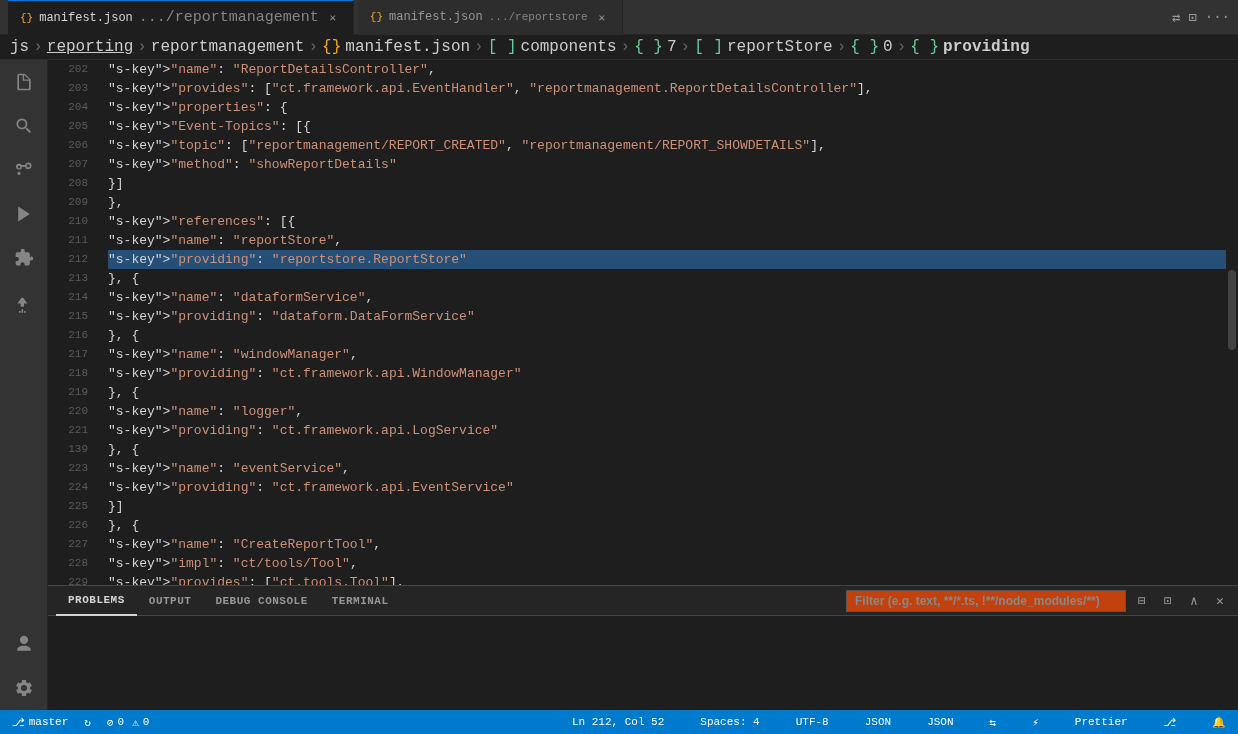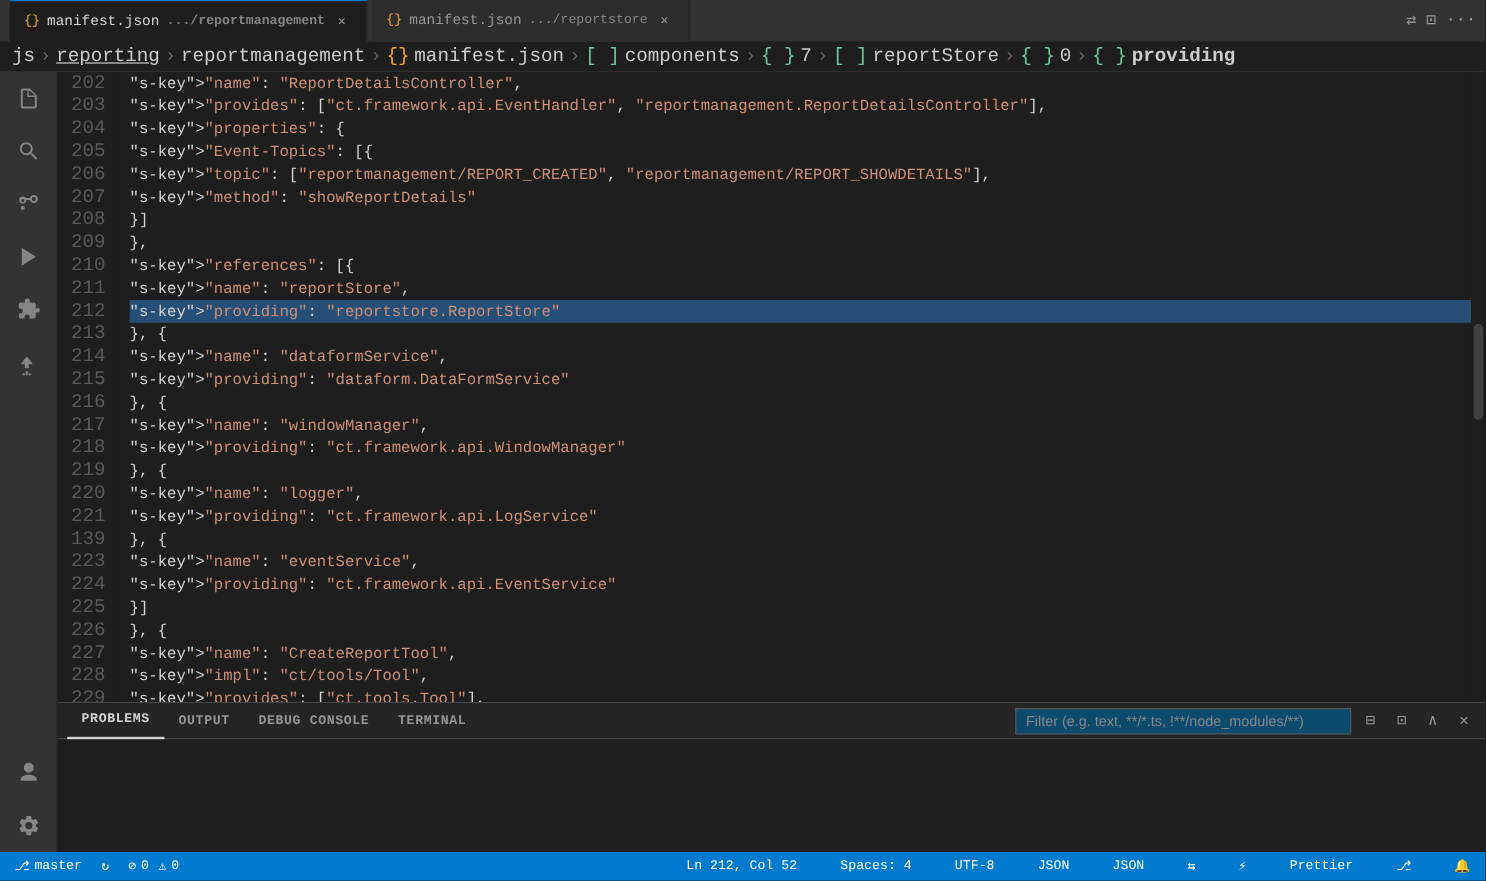--- a/index.html
+++ b/index.html
@@ -147,21 +147,21 @@
       color: #5a5a5a;
       text-align: right;
       padding: 0 10px 0 0;
       user-select: none;
       flex-shrink: 0;
       overflow: hidden;
     }
     .line-number {
       height: 19px;
       line-height: 19px;
-      font-size: 16px;
+      font-size: 11px;
     }
 
     .code-content {
       flex: 1;
       overflow-x: auto;
       overflow-y: hidden;
       padding-left: 10px;
     }
     .code-line {
       height: 19px;
@@ -216,28 +216,29 @@
       color: #d4d4d4;
       border-bottom: 2px solid #d4d4d4;
     }
     .panel-actions {
       margin-left: auto;
       display: flex;
       align-items: center;
       gap: 6px;
     }
     .panel-filter {
-      background: #0c4a6e;
+      background: #c2410c;
       border: 1px solid #555;
       color: #d4d4d4;
       height: 22px;
       padding: 0 8px;
       font-size: 12px;
       width: 280px;
       outline: none;
+      font-weight: bold;
     }
     .panel-filter::placeholder { color: #888; }
     .panel-icon-btn {
       width: 20px;
       height: 20px;
       display: flex;
       align-items: center;
       justify-content: center;
       color: #969696;
       cursor: pointer;
@@ -295,21 +296,21 @@
   </style>
 </head>
 <body>
 
 <div class="titlebar">
   <div class="titlebar-left">
 
     <div class="tab active">
       <span class="tab-icon">{}</span>
       <span>manifest.json</span>
-      <span style="color:#858585;font-size:11px;font-weight:bold;">.../reportmanagement</span>
+      <span style="color:#858585;font-size:15px;">.../reportmanagement</span>
       <span class="tab-close">✕</span>
     </div>
 
     <div class="tab">
       <span class="tab-icon">{}</span>
       <span>manifest.json</span>
       <span style="color:#858585;font-size:11px;">.../reportstore</span>
       <span class="tab-close">✕</span>
     </div>
   </div>

